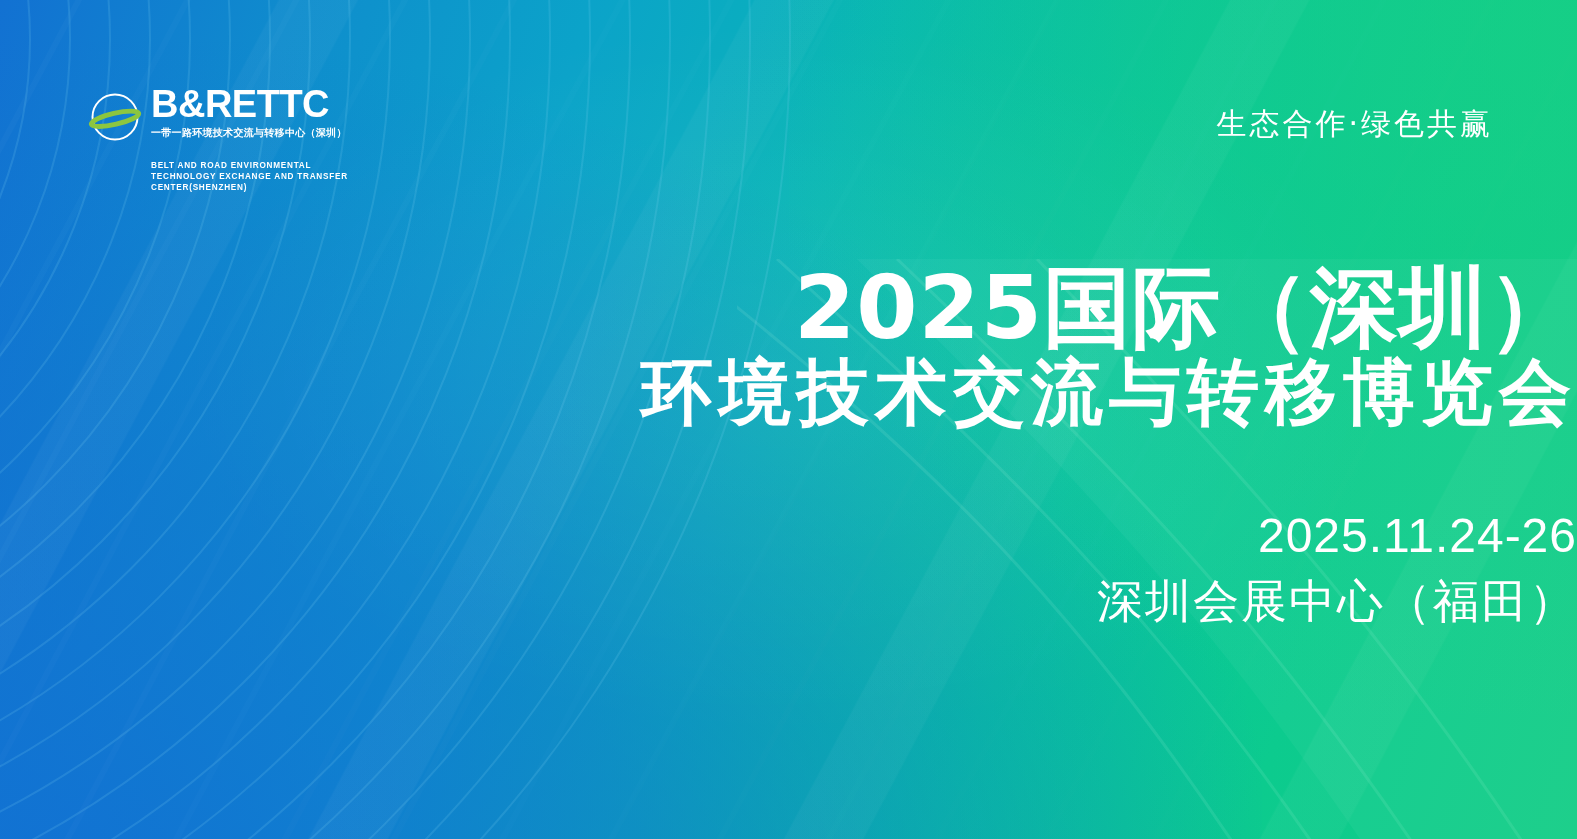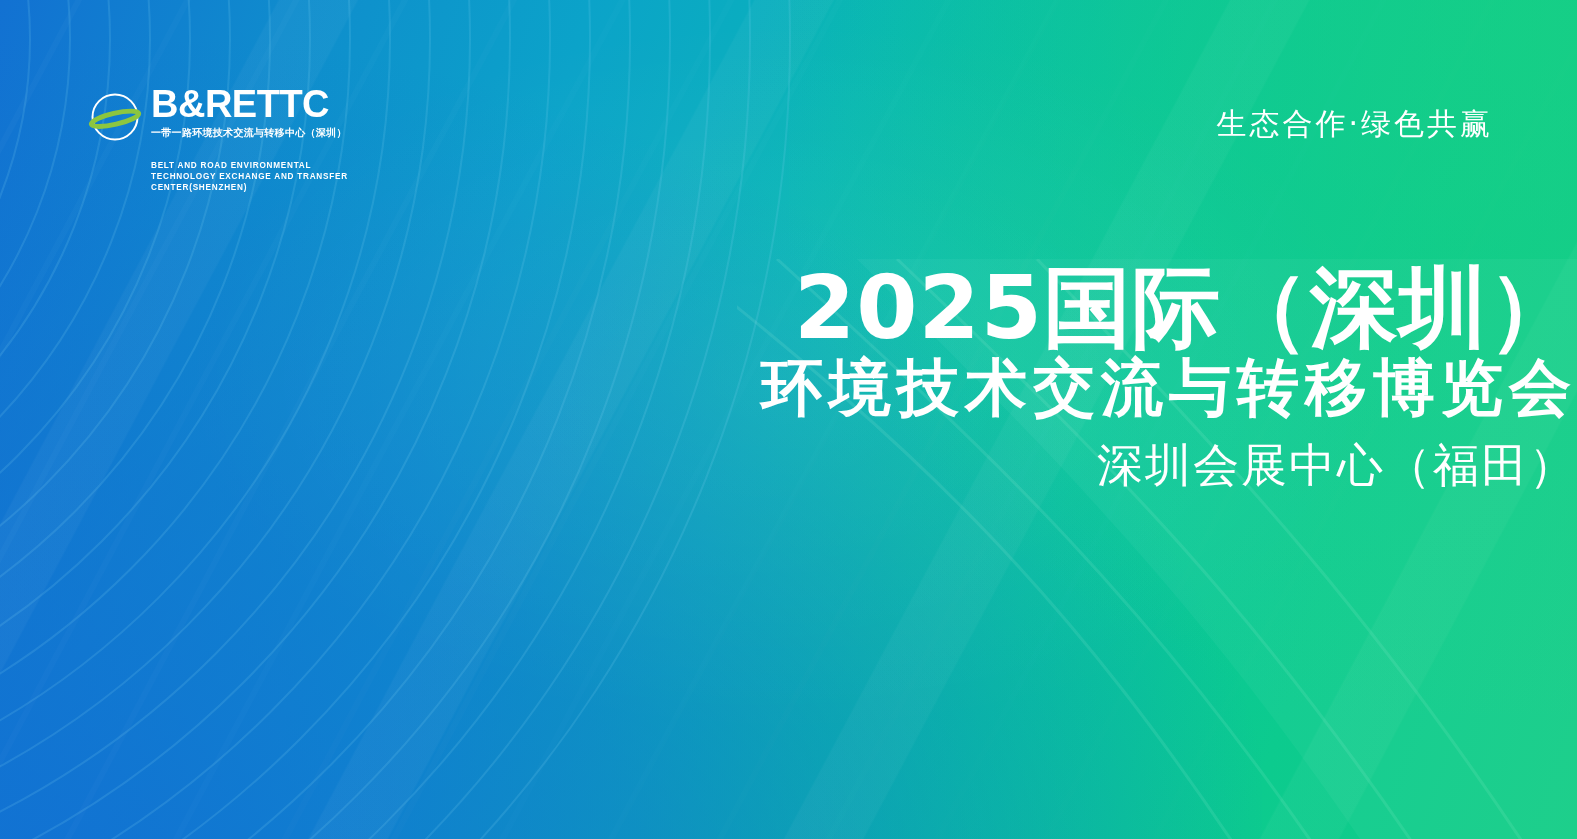--- a/index.html
+++ b/index.html
@@ -105,22 +105,22 @@
     font-family:"DejaVu Sans","Liberation Sans",sans-serif;
   }
 
   
   .main{position:absolute;left:0;right:0;top:262px;text-align:right;z-index:5;color:#fff;}
   .title1{
     font-size:88px;font-weight:700;line-height:1.05;letter-spacing:1px;white-space:nowrap;
     font-family:"DejaVu Sans","Liberation Sans",sans-serif;
   }
   .title2{
-    font-size:62px;font-weight:700;line-height:1.08;letter-spacing:6px;white-space:nowrap;margin-top:6px;
-    font-family:Liberation Mono, monospace;
+    font-size:72px;font-weight:700;line-height:1.08;letter-spacing:6px;white-space:nowrap;
+    font-family:Liberation Sans, sans-serif;
   }
   .subtitle-en{
     margin-top:16px;font-size:29px;font-weight:400;letter-spacing:.2px;white-space:nowrap;
     font-family:"Liberation Sans","DejaVu Sans",sans-serif;
   }
   .date{
     margin-top:76px;font-size:48px;font-weight:400;letter-spacing:1px;
     font-family:"Liberation Sans","DejaVu Sans",sans-serif;
   }
   .venue{
@@ -202,16 +202,17 @@
     </div>
 
 
   </div>
 
   <div class="slogan">生态合作·绿色共赢</div>
 
   <div class="main">
     <div class="title1">2025国际（深圳）</div>
     <div class="title2">环境技术交流与转移博览会</div>
+    <div class="date">2025.11.24-26</div>
     <div class="venue">深圳会展中心（福田）</div>
   </div>
 
 </div>
 
 </body></html>

